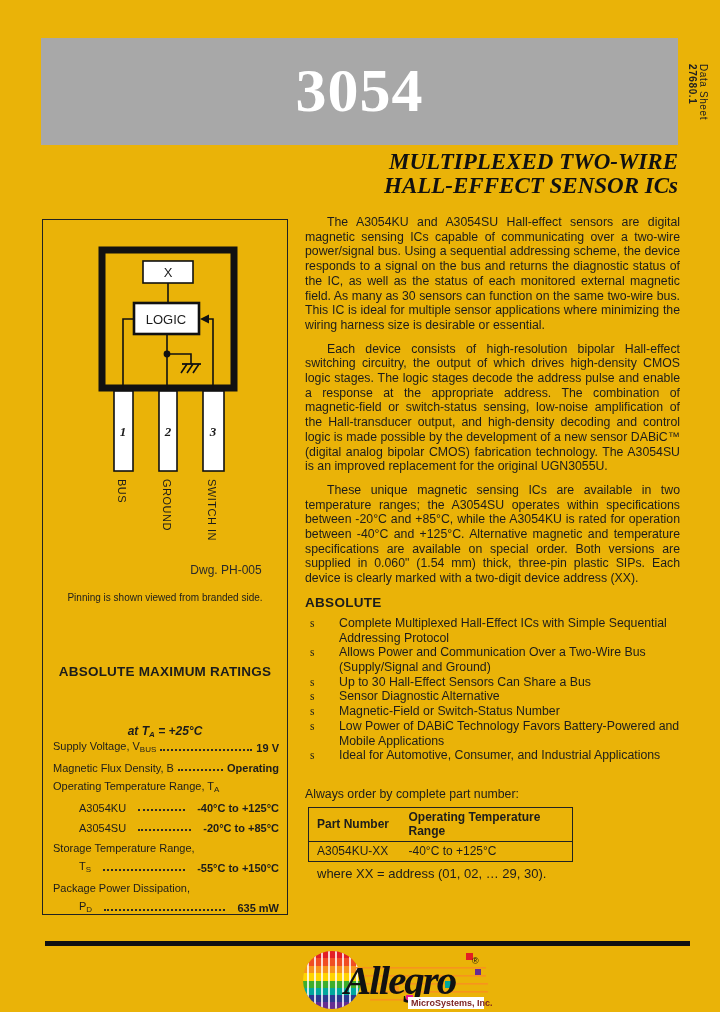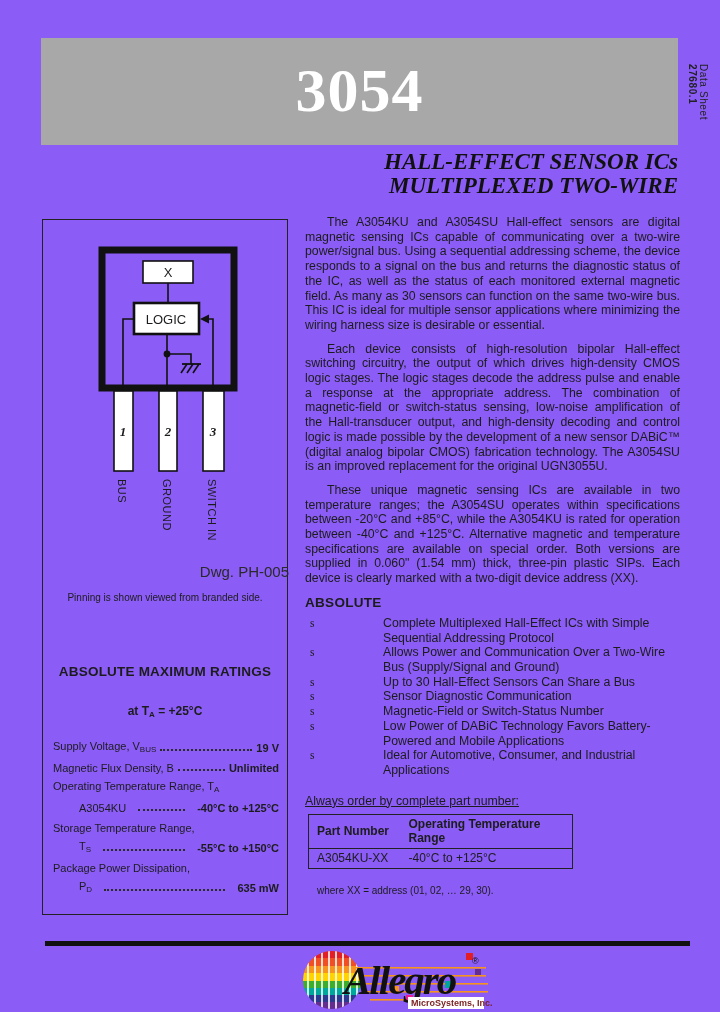--- a/index.html
+++ b/index.html
@@ -1,90 +1,90 @@
 <!DOCTYPE html>
 <html><head>
 <meta charset="utf-8">
 <style>
   * { margin:0; padding:0; box-sizing:border-box; }
   body { background:#fff; }
-  .page { position:relative; width:720px; height:1012px; background:#8b5cf6;
+  .page { position:relative; width:720px; height:1012px; background:#eab308;
           font-family:"Liberation Sans", sans-serif; color:#1c1c1c; overflow:hidden; }
 
   
   .banner { position:absolute; left:41px; top:38px; width:637px; height:107px;
             background:#a8a8a8; text-align:center; }
   .banner .pn { font-family:"Liberation Serif", serif; font-weight:bold;
                 font-size:62px; line-height:104px; color:#ffffff; letter-spacing:1px; }
   .sheet-info { position:absolute; left:687px; top:64px; writing-mode:vertical-rl;
                 font-size:10px; letter-spacing:0.6px; color:#222; }
   .sheet-info .num { font-weight:bold; }
   .doc-title { position:absolute; right:42px; top:150px; text-align:right;
                font-family:"Liberation Serif", serif; font-style:italic; font-weight:bold;
                font-size:23px; line-height:24px; color:#111; }
 
   
   .leftbox { position:absolute; left:42px; top:219px; width:246px; height:696px;
              border:1.5px solid #222; }
   .diagram-svg { position:absolute; left:0; top:0; }
   .vtext { position:absolute; writing-mode:vertical-rl; font-size:11px; color:#1c1c1c;
            letter-spacing:0.5px; white-space:nowrap; }
-  .dwg-ref { position:absolute; left:120px; top:343px; width:126px; text-align:right;
-             font-size:15px; color:#2a2a2a; }
+  .dwg-ref { position:absolute; left:120px; top:343px; width:126px; text-align:center;
+             font-size:12px; color:#2a2a2a; }
   .pin-caption { position:absolute; left:0; top:372px; width:100%; text-align:center;
                  font-size:10px; color:#1c1c1c; }
 
   .amr-title { position:absolute; left:0; top:444px; width:100%; text-align:center;
                font-weight:bold; font-size:13.5px; letter-spacing:0.2px; }
-  .amr-sub { position:absolute; left:0; top:484px; width:100%; text-align:center;
-             font-weight:bold; font-size:12px; }
+  .amr-sub { position:absolute; left:0; top:504px; width:100%; text-align:center;
+             font-weight:bold; font-size:12px;font-style:italic; }
   .amr-list { position:absolute; left:10px; top:514px; width:226px; font-size:11px; }
   .amr-line { display:flex; align-items:flex-end; height:20px; }
   .amr-line.indent { padding-left:26px;gap:8px; }
   .amr-line .leader { flex:1; border-bottom:2px dotted #2a2a2a; margin:0 4px 3px 4px; min-width:8px; }
   .amr-line .val { font-weight:bold; white-space:nowrap; }
   sub.sb { font-size:8px; vertical-align:-2px; }
 
   
   .rightcol { position:absolute; left:305px; top:215px; width:375px; }
   .para { font-size:12.3px; line-height:14.7px; text-align:justify; text-indent:22px;
           margin-bottom:9px; }
   .features-h { font-weight:bold; font-size:13.5px; letter-spacing:0.3px; margin:8px 0 6px 0; }
   .feat { display:flex; font-size:12.3px; line-height:14.7px; }
   .feat .blt { width:34px; flex:none; font-family:"Liberation Serif", serif; font-size:11.5px;
                padding-left:5px; }
-  .feat .ft { flex:1;margin-left:44px; }
-  .order-intro { font-size:12.3px; margin-top:16px; margin-bottom:6px;text-decoration:underline; }
+  .feat .ft { flex:1; }
+  .order-intro { font-size:12.3px; margin-top:24px; margin-bottom:6px; }
   table.order { border-collapse:collapse; border:1.5px solid #222; margin-left:3px; }
   table.order th, table.order td { border-top:1.2px solid #222; text-align:left;
         font-size:12px; padding:2px 8px 3px 8px; }
   table.order th { font-weight:bold; border-top:none; }
   table.order th:first-child, table.order td:first-child { width:92px; }
   table.order td:last-child, table.order th:last-child { width:172px; }
-  .order-note { font-size:10px; margin-top:16px; padding-left:12px; }
+  .order-note { font-size:13px; margin-top:4px; padding-left:12px; }
 
   
   .footer-rule { position:absolute; left:45px; top:941px; width:645px; height:4.5px; background:#111; }
   .logo { position:absolute; left:296px; top:948px; }
 </style>
 </head>
 <body>
 
 <div class="page">
 
   <div class="banner">
     <div class="pn">3054</div>
   </div>
   <div class="sheet-info">
     <div>Data Sheet</div>
     <div class="num">27680.1</div>
   </div>
   <div class="doc-title">
+    <div>MULTIPLEXED TWO-WIRE</div>
     <div>HALL-EFFECT SENSOR ICs</div>
-    <div>MULTIPLEXED TWO-WIRE</div>
   </div>
 
   <div class="leftbox">
 
     <svg class="diagram-svg" width="246" height="260" viewBox="0 0 246 260">
 
       <rect x="59" y="30" width="132" height="138" fill="none" stroke="#111" stroke-width="7"></rect>
 
       <rect x="71" y="171" width="19" height="80" fill="#fff" stroke="#111" stroke-width="1.6"></rect>
       <rect x="116" y="171" width="18" height="80" fill="#fff" stroke="#111" stroke-width="1.6"></rect>
@@ -125,29 +125,34 @@
 
     <div class="amr-list">
       <div class="amr-line">
           <span><span>Supply Voltage, V</span><sub class="sb">BUS</sub></span>
           <span class="leader"></span>
           <span class="val">19 V</span>
         </div>
       <div class="amr-line">
           <span>Magnetic Flux Density, B</span>
           <span class="leader"></span>
-          <span class="val">Unlimited</span>
+          <span class="val">Operating</span>
         </div>
       <div class="amr-line">
           <span><span>Operating Temperature Range, T</span><sub class="sb">A</sub></span>
         </div>
       <div class="amr-line indent">
           <span>A3054KU</span>
           <span class="leader"></span>
           <span class="val">-40°C to +125°C</span>
+        </div>
+      <div class="amr-line indent">
+          <span>A3054SU</span>
+          <span class="leader"></span>
+          <span class="val">-20°C to +85°C</span>
         </div>
       <div class="amr-line">
           <span>Storage Temperature Range,</span>
         </div>
       <div class="amr-line indent">
           <span><span>T</span><sub class="sb">S</sub></span>
           <span class="leader"></span>
           <span class="val">-55°C to +150°C</span>
         </div>
       <div class="amr-line">
@@ -175,21 +180,21 @@
     <div class="feat">
         <span class="blt">s</span>
         <span class="ft">Allows Power and Communication Over a Two-Wire Bus (Supply/Signal and Ground)</span>
       </div>
     <div class="feat">
         <span class="blt">s</span>
         <span class="ft">Up to 30 Hall-Effect Sensors Can Share a Bus</span>
       </div>
     <div class="feat">
         <span class="blt">s</span>
-        <span class="ft">Sensor Diagnostic Communication</span>
+        <span class="ft">Sensor Diagnostic Alternative</span>
       </div>
     <div class="feat">
         <span class="blt">s</span>
         <span class="ft">Magnetic-Field or Switch-Status Number</span>
       </div>
     <div class="feat">
         <span class="blt">s</span>
         <span class="ft">Low Power of DABiC Technology Favors Battery-Powered and Mobile Applications</span>
       </div>
     <div class="feat">

